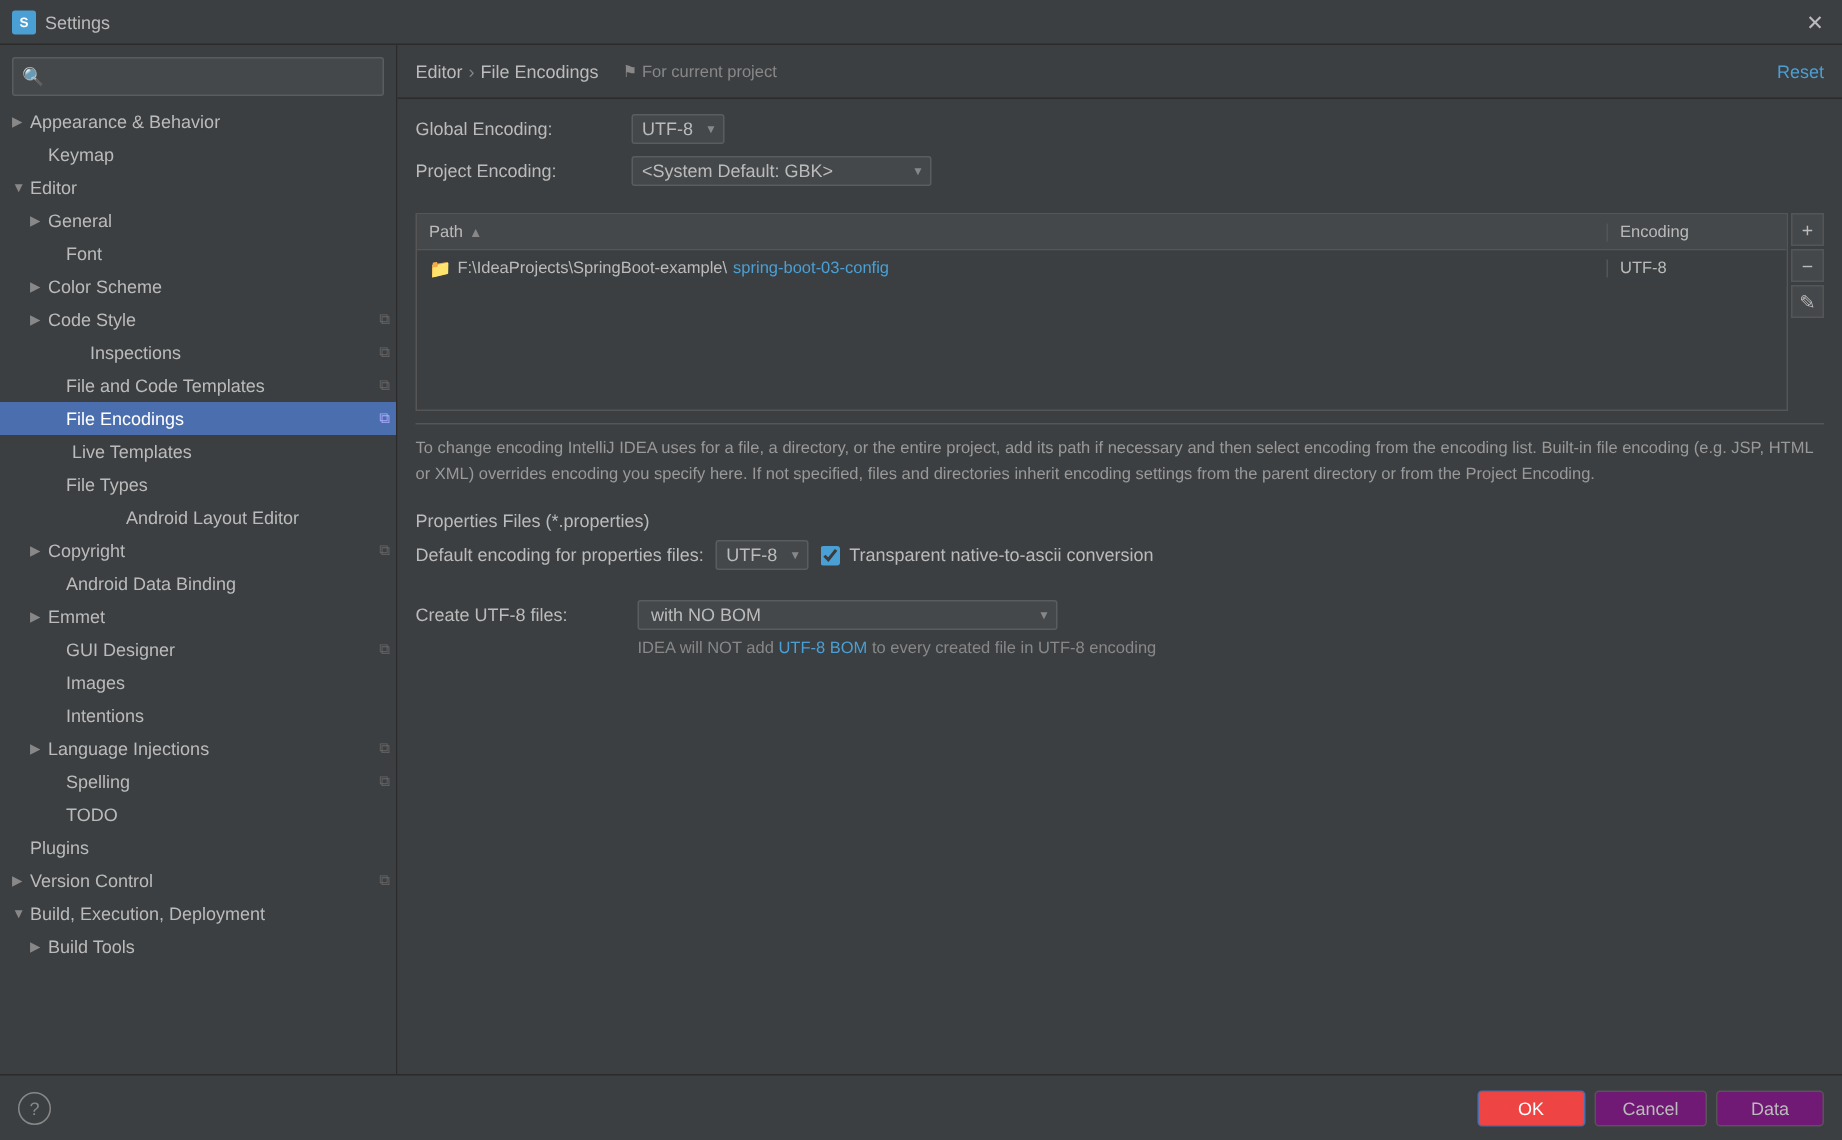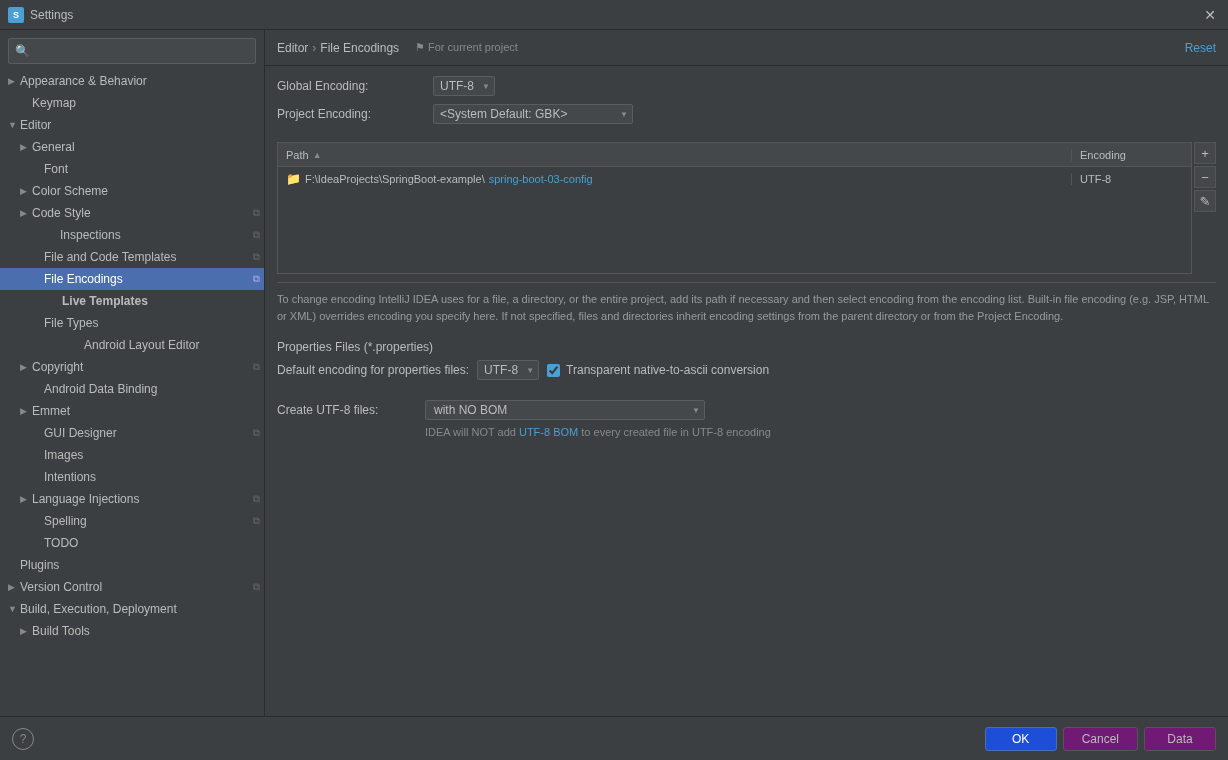--- a/index.html
+++ b/index.html
@@ -68,21 +68,21 @@
     }
     .breadcrumb-left { display: flex; align-items: center; gap: 4px; color: #bbbbbb; font-size: 12px; }
     .breadcrumb-sep { color: #888; }
     .breadcrumb-active { color: #bbbbbb; }
     .breadcrumb-project { color: #888; font-size: 11px; }
     .reset-btn { color: #4a9fd4; cursor: pointer; font-size: 12px; }
 
     
     .encodings-section { padding: 10px 12px; }
     .encoding-row {
-      display: flex; align-items: center; margin-bottom: 8px; gap: 16px;
+      display: flex; align-items: center; margin-bottom: 8px; gap: 4px;
     }
     .encoding-label { width: 140px; color: #bbbbbb; font-size: 12px; }
     .encoding-select {
       background: #45484a; border: 1px solid #5a5d5f; color: #bbbbbb;
       padding: 2px 6px; border-radius: 2px; font-size: 12px; cursor: pointer;
       appearance: none; -webkit-appearance: none;
       padding-right: 20px; position: relative;
     }
     .select-wrap { position: relative; display: inline-block; }
     .select-wrap::after { content: '▼'; position: absolute; right: 5px; top: 50%; transform: translateY(-50%); font-size: 8px; color: #888; pointer-events: none; }
@@ -146,21 +146,21 @@
       width: 22px; height: 22px; border-radius: 50%; border: 1px solid #888;
       display: flex; align-items: center; justify-content: center; cursor: pointer;
       color: #888; font-size: 12px;
     }
     .bottom-actions { display: flex; gap: 6px; }
     .btn {
       padding: 4px 18px; border-radius: 3px; border: 1px solid #555;
       cursor: pointer; font-size: 12px; background: #701a75; color: #bbbbbb;
       min-width: 72px; text-align: center;
     }
-    .btn.primary { background: #1d4ed8; border-color: #4b6eaf; color: white; }
+    .btn.primary { background: #ef4444; border-color: #4b6eaf; color: white; }
 
     .sort-arrow { color: #888; font-size: 9px; }
   </style>
 </head>
 <body>
 
 <div class="title-bar">
   <div class="title-bar-left">
     <div class="title-bar-icon">
         <span>S</span>
@@ -216,21 +216,21 @@
         <div class="tree-item" style="padding-left: 32px;">
           <span class="arrow"></span>
           <span class="label">File and Code Templates</span>
           <span class="copy-icon">⧉</span>
         </div>
         <div class="tree-item selected" style="padding-left: 32px;">
           <span class="arrow"></span>
           <span class="label">File Encodings</span>
           <span class="copy-icon">⧉</span>
         </div>
-        <div class="tree-item" style="padding-left: 50px; font-weight: bold;">
+        <div class="tree-item" style="padding-left: 36px;">
           <span class="arrow"></span>
           <span class="label">Live Templates</span>
         </div>
         <div class="tree-item" style="padding-left: 32px;">
           <span class="arrow"></span>
           <span class="label">File Types</span>
         </div>
         <div class="tree-item" style="padding-left: 32px; margin-left: 40px;">
           <span class="arrow"></span>
           <span class="label">Android Layout Editor</span>

